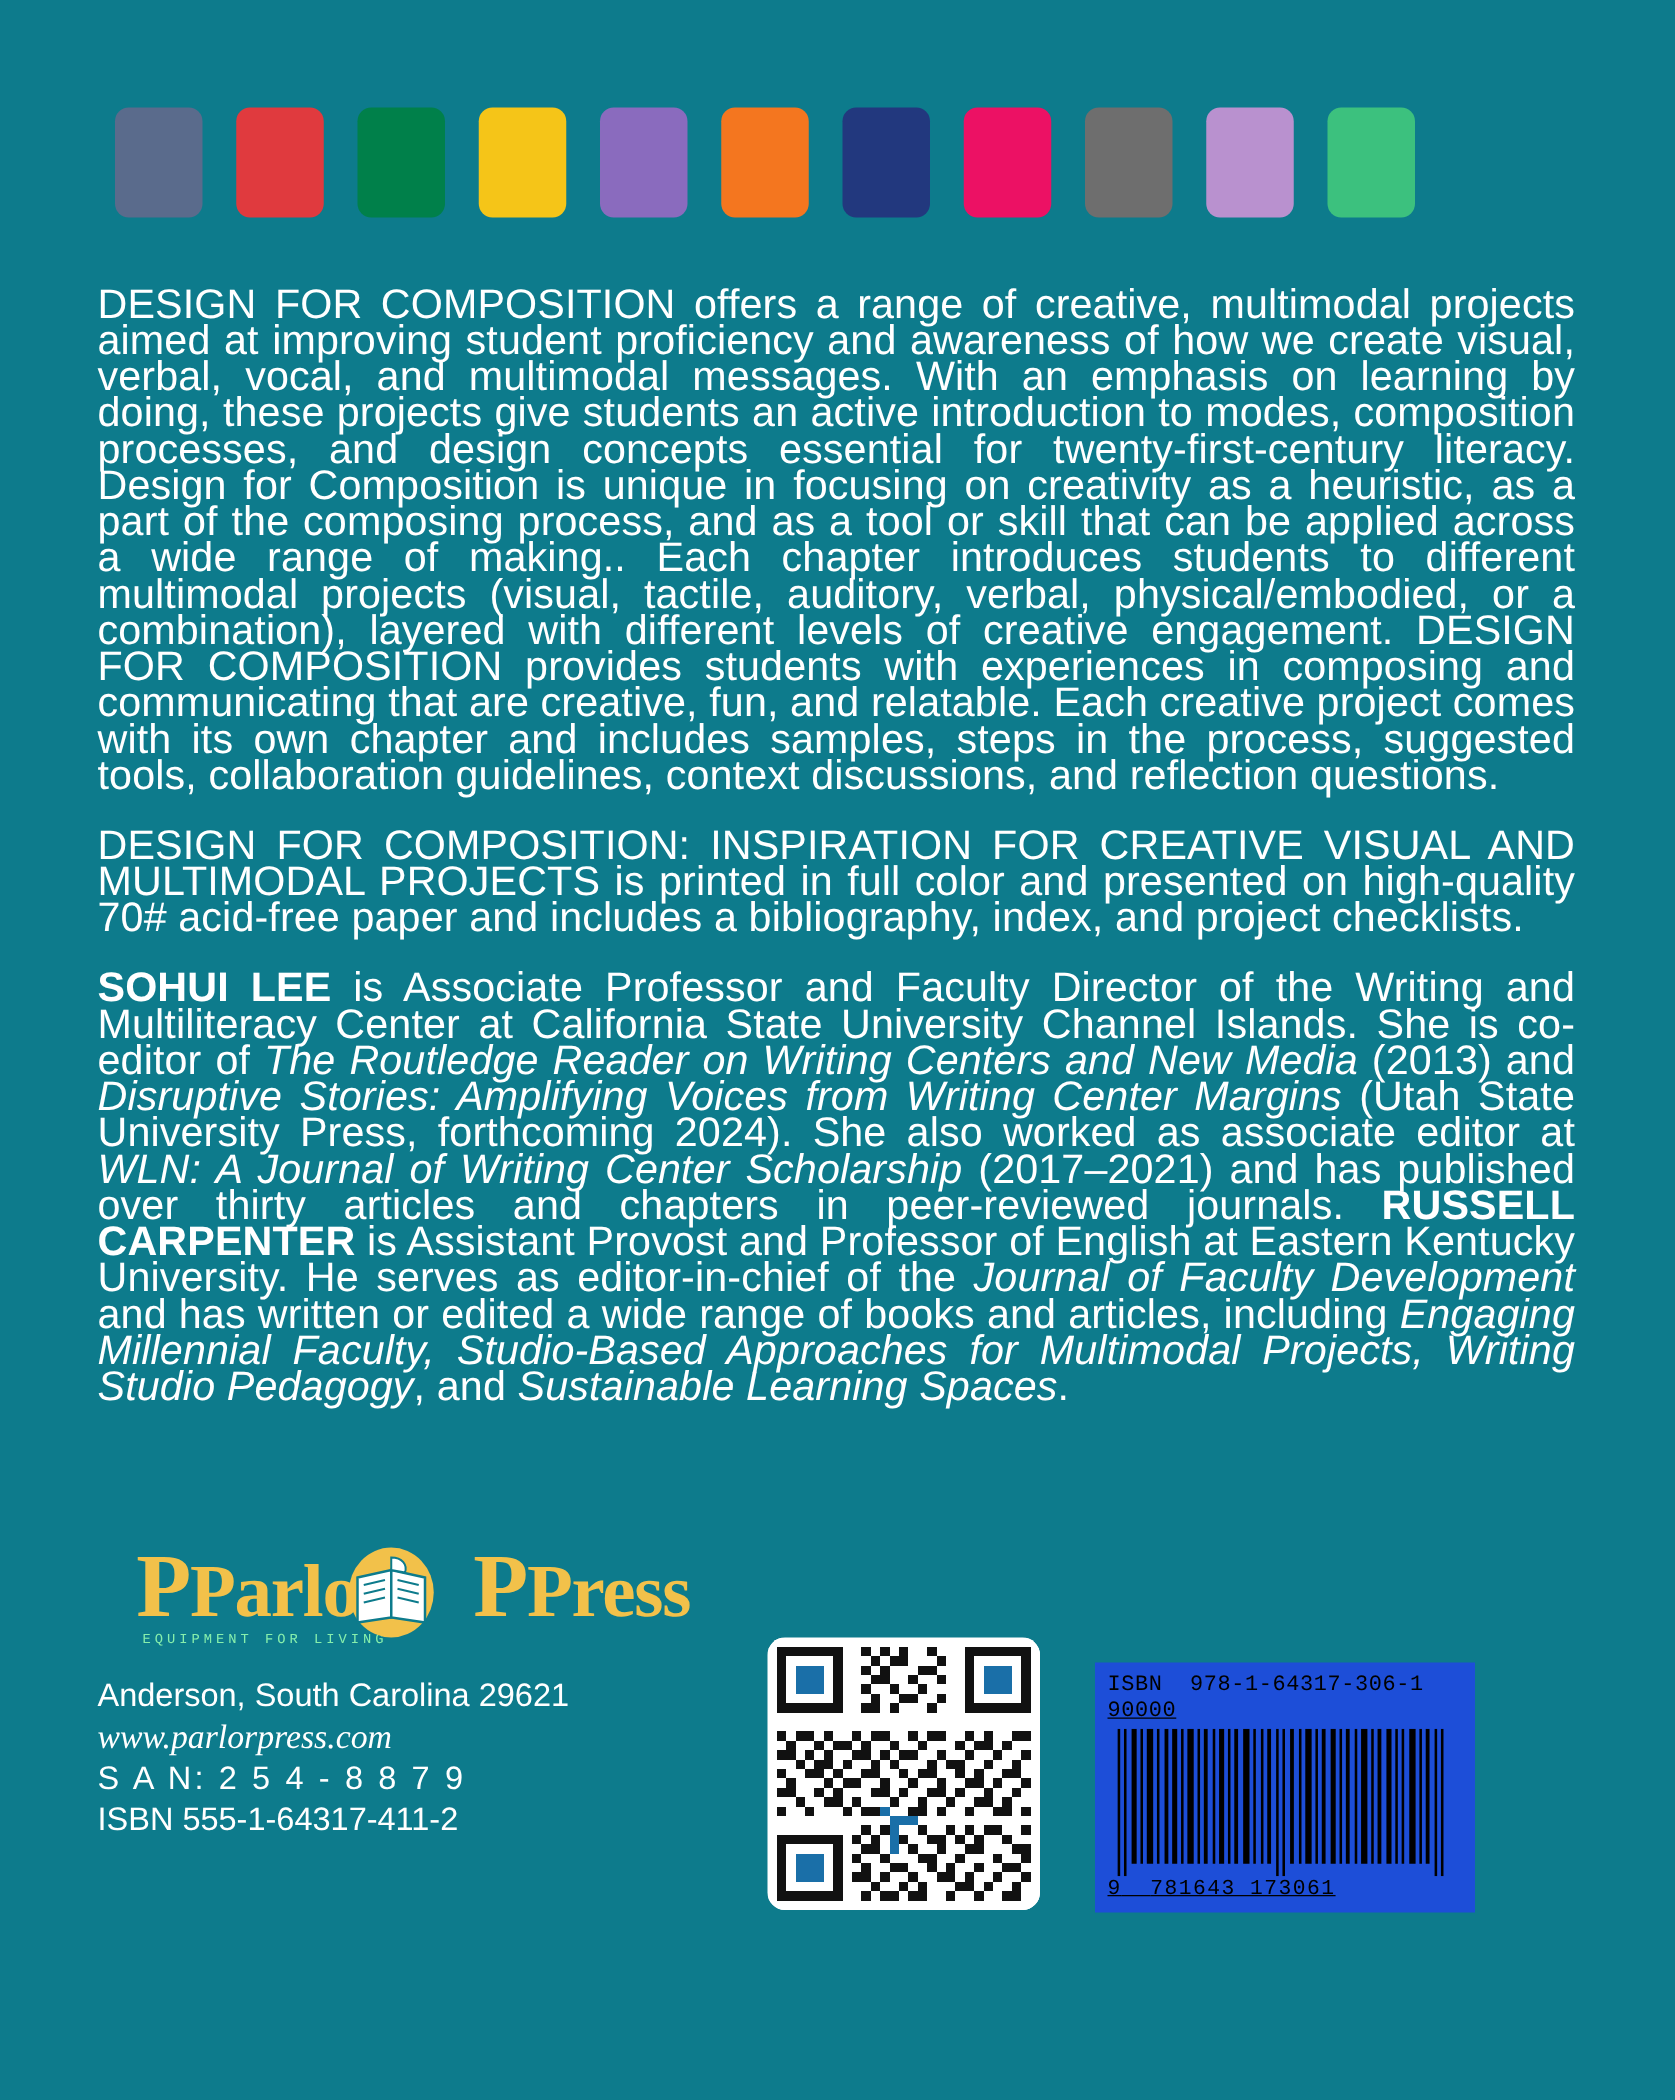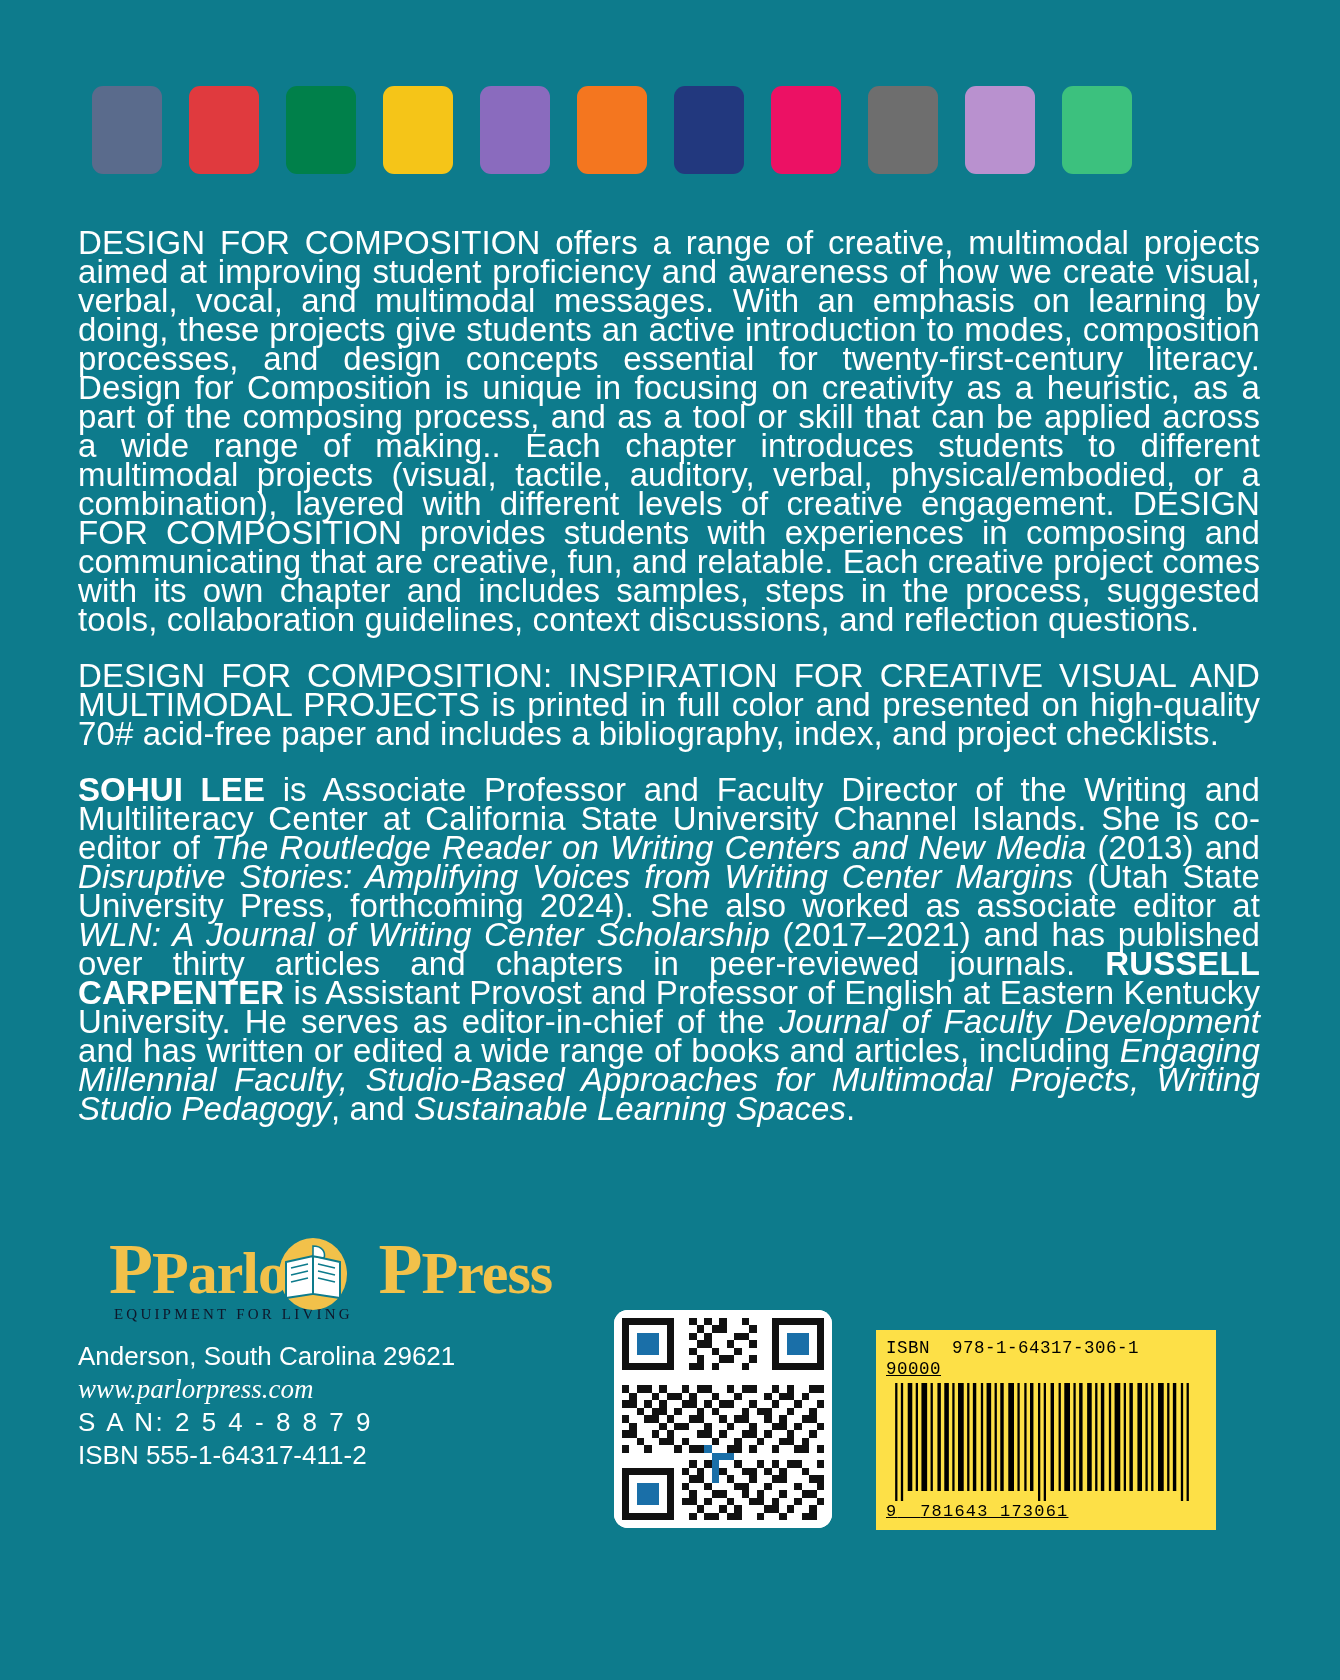--- a/index.html
+++ b/index.html
@@ -78,26 +78,26 @@
     font-size: 60px;
     font-weight: bold;
     color: #f2c14a;
     letter-spacing: -1px;
     line-height: 62px;
     white-space: nowrap;
     margin-left: 31px;
   }
   .logo-text .cap { font-size: 72px; }
   .logo-sub {
-    font-size: 15px;
-    color: #0f172a;
+    font-size: 11px;
+    color: #86efac;
     letter-spacing: 3.2px;
     margin-top: 2px;
     margin-left: 36px;
-    font-family: Liberation Serif, serif;
+    font-family: Liberation Mono, monospace;
   }
   .logo-mark {
     position: absolute;
     left: 196px;
     top: -6px;
     width: 78px;
     height: 82px;
   }
   .addr {
     margin-top: 16px;
@@ -125,23 +125,23 @@
     padding: 0;
     box-sizing: border-box;
     overflow: hidden;
   }
 
   
   .barcode-box {
     position: absolute;
     left: 876px;
     top: 1330px;
-    width: 340px;
+    width: 304px;
     height: 200px;
-    background: #fde047;
+    background: #1d4ed8;
     box-sizing: border-box;
     padding: 8px 10px 6px 10px;
     font-family: "Liberation Mono", monospace;
     color: #000;
   }
   .barcode-isbn {
     font-size: 17.5px;
     letter-spacing: 0.5px;
     white-space: nowrap;
   }

